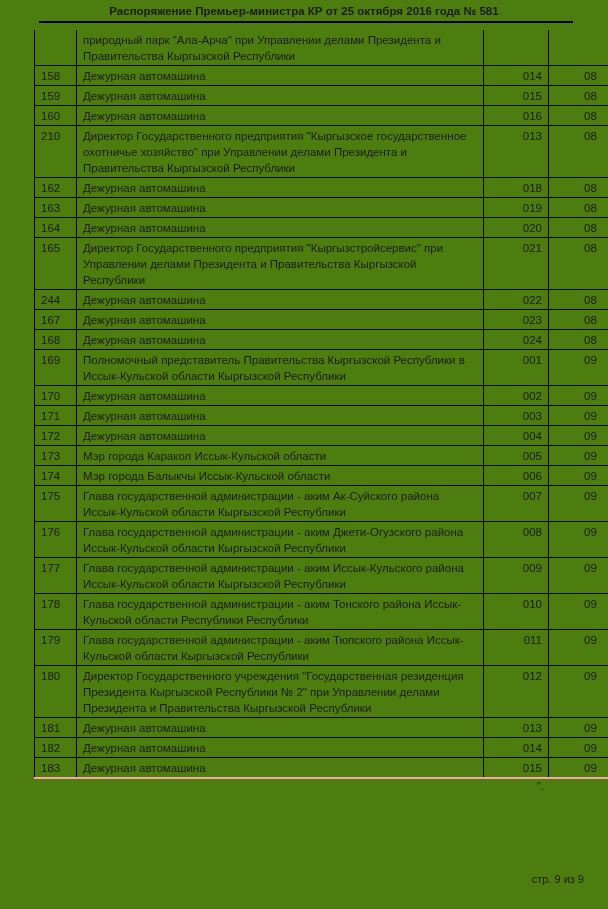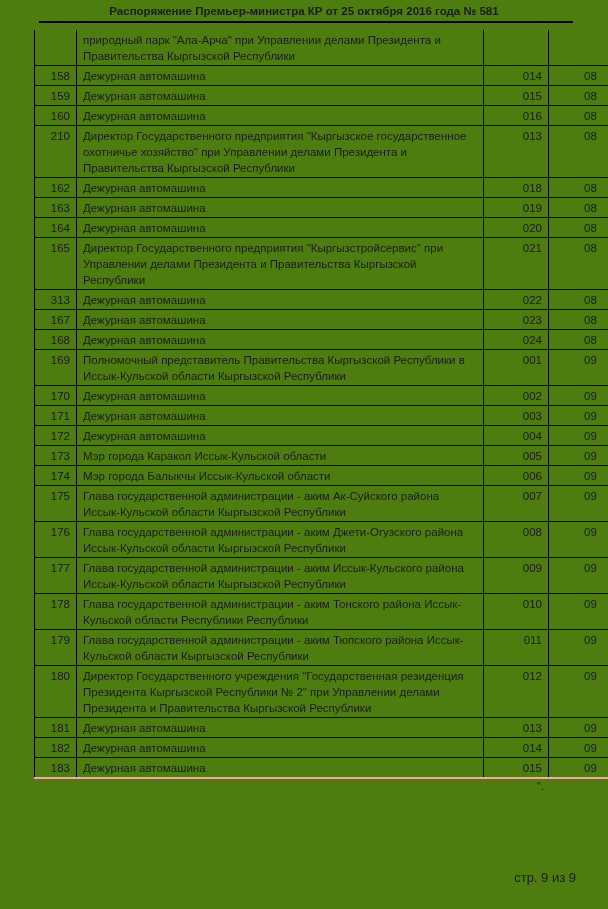--- a/index.html
+++ b/index.html
@@ -57,35 +57,35 @@
   table.doc-table td {
     border: 1px solid #000000;
     padding: 2px 6px 1px 6px;
     line-height: 16px;
     vertical-align: top;
     color: #1c1c1c;
     overflow: hidden;
   }
   table.doc-table tr:first-child td { border-top: none; }
   table.doc-table tr:last-child td { border-bottom: 2px solid #fca5a5; }
-  td.col-num  { width: 29px;  text-align: right; padding-left: 2px; padding-right: 2px; }
+  td.col-num  { width: 29px;  text-align: left; padding-left: 2px; padding-right: 2px; }
   td.col-desc { width: 394px; text-align: left; }
   td.col-c1   { width: 52px;  text-align: right; }
   td.col-c2   { width: 71px;  text-align: center; }
   .closing-mark {
     text-align: right;
     margin: 1px 36px 0 0;
     font-size: 11.5px;
     line-height: 13px;
     color: #1c1c1c;
   }
   .page-footer {
     position: absolute;
-    right: 32px; bottom: 24px;
-    font-size: 13px;
+    right: 24px; bottom: 24px;
+    font-size: 11px;
     color: #1c1c1c;
     z-index: 2;
   }
 </style>
 </head>
 <body>
 
 <div class="page">
 
   <div class="doc-header">Распоряжение Премьер-министра КР от 25 октября 2016 года № 581</div>
@@ -144,21 +144,21 @@
             <td class="col-c1">020</td>
             <td class="col-c2">08</td>
           </tr>
           <tr>
             <td class="col-num">165</td>
             <td class="col-desc">Директор Государственного предприятия "Кыргызстройсервис" при Управлении делами Президента и Правительства Кыргызской Республики</td>
             <td class="col-c1">021</td>
             <td class="col-c2">08</td>
           </tr>
           <tr>
-            <td class="col-num">313</td>
+            <td class="col-num">244</td>
             <td class="col-desc">Дежурная автомашина</td>
             <td class="col-c1">022</td>
             <td class="col-c2">08</td>
           </tr>
           <tr>
             <td class="col-num">167</td>
             <td class="col-desc">Дежурная автомашина</td>
             <td class="col-c1">023</td>
             <td class="col-c2">08</td>
           </tr>

